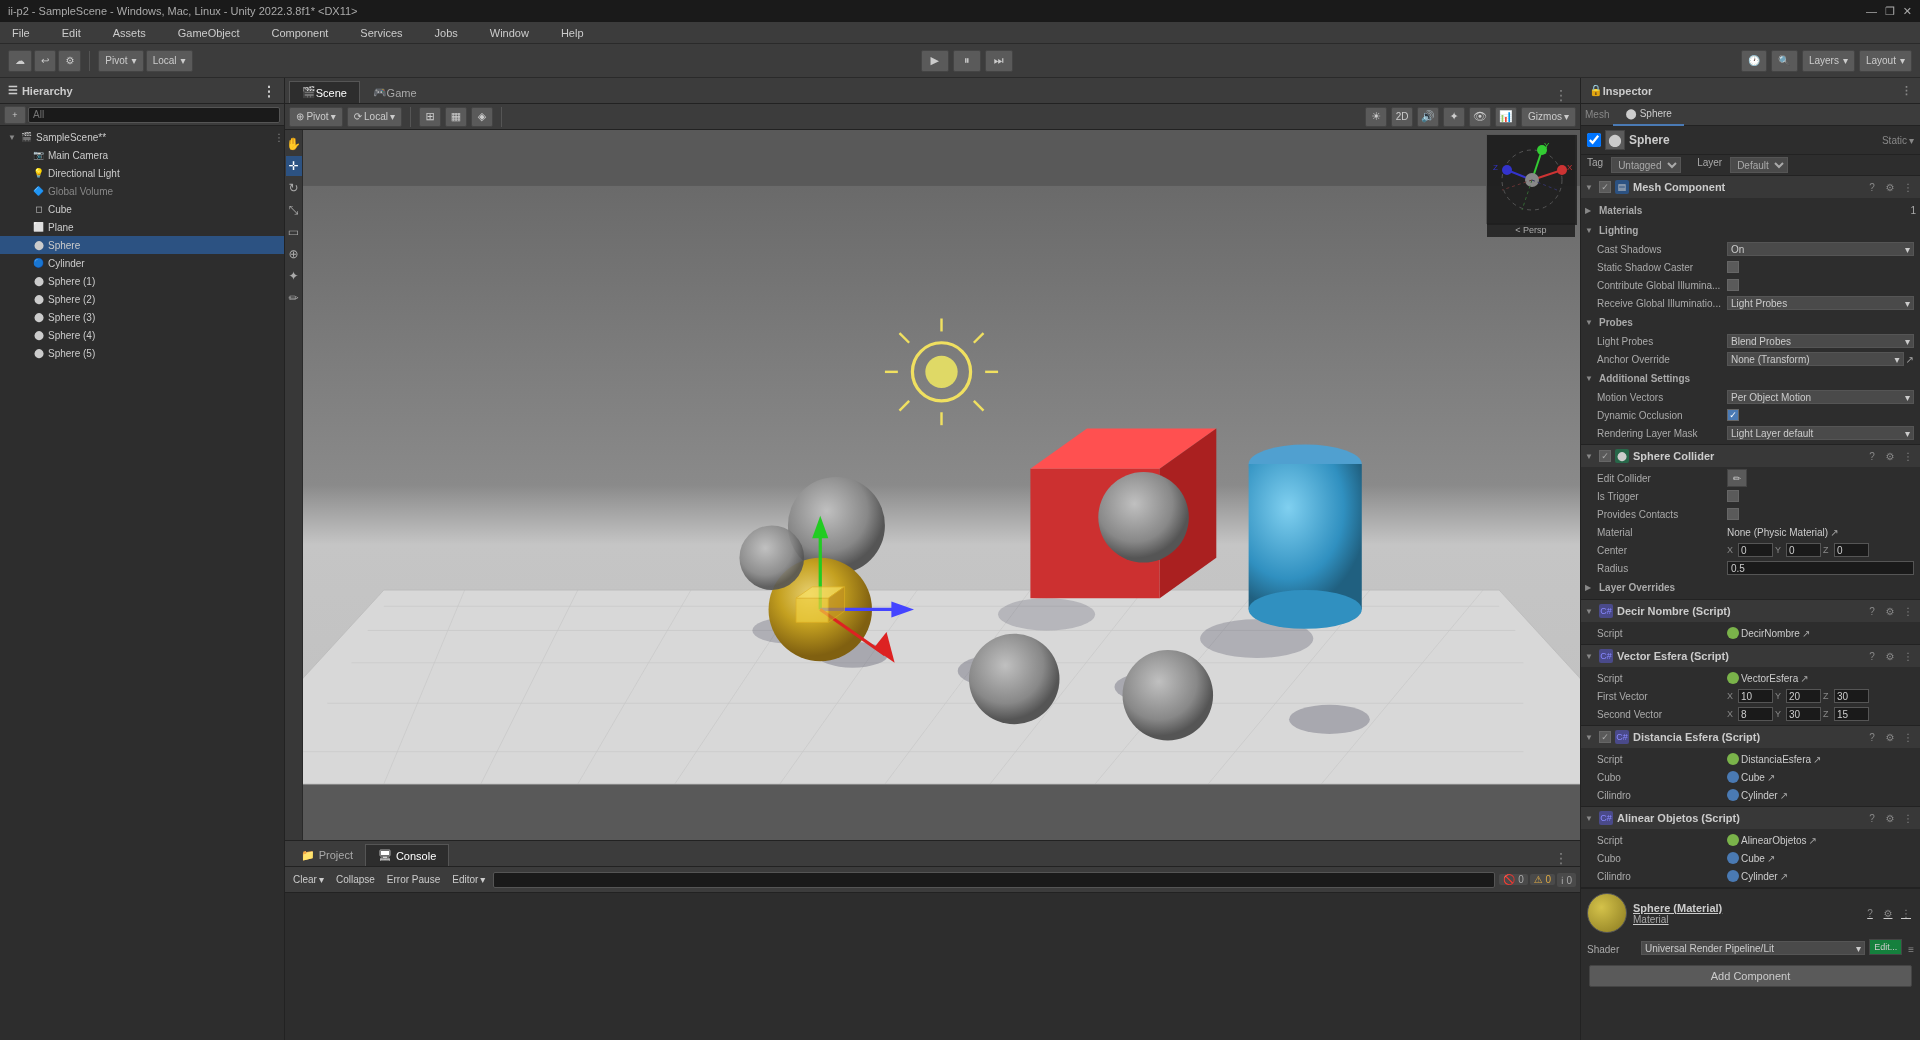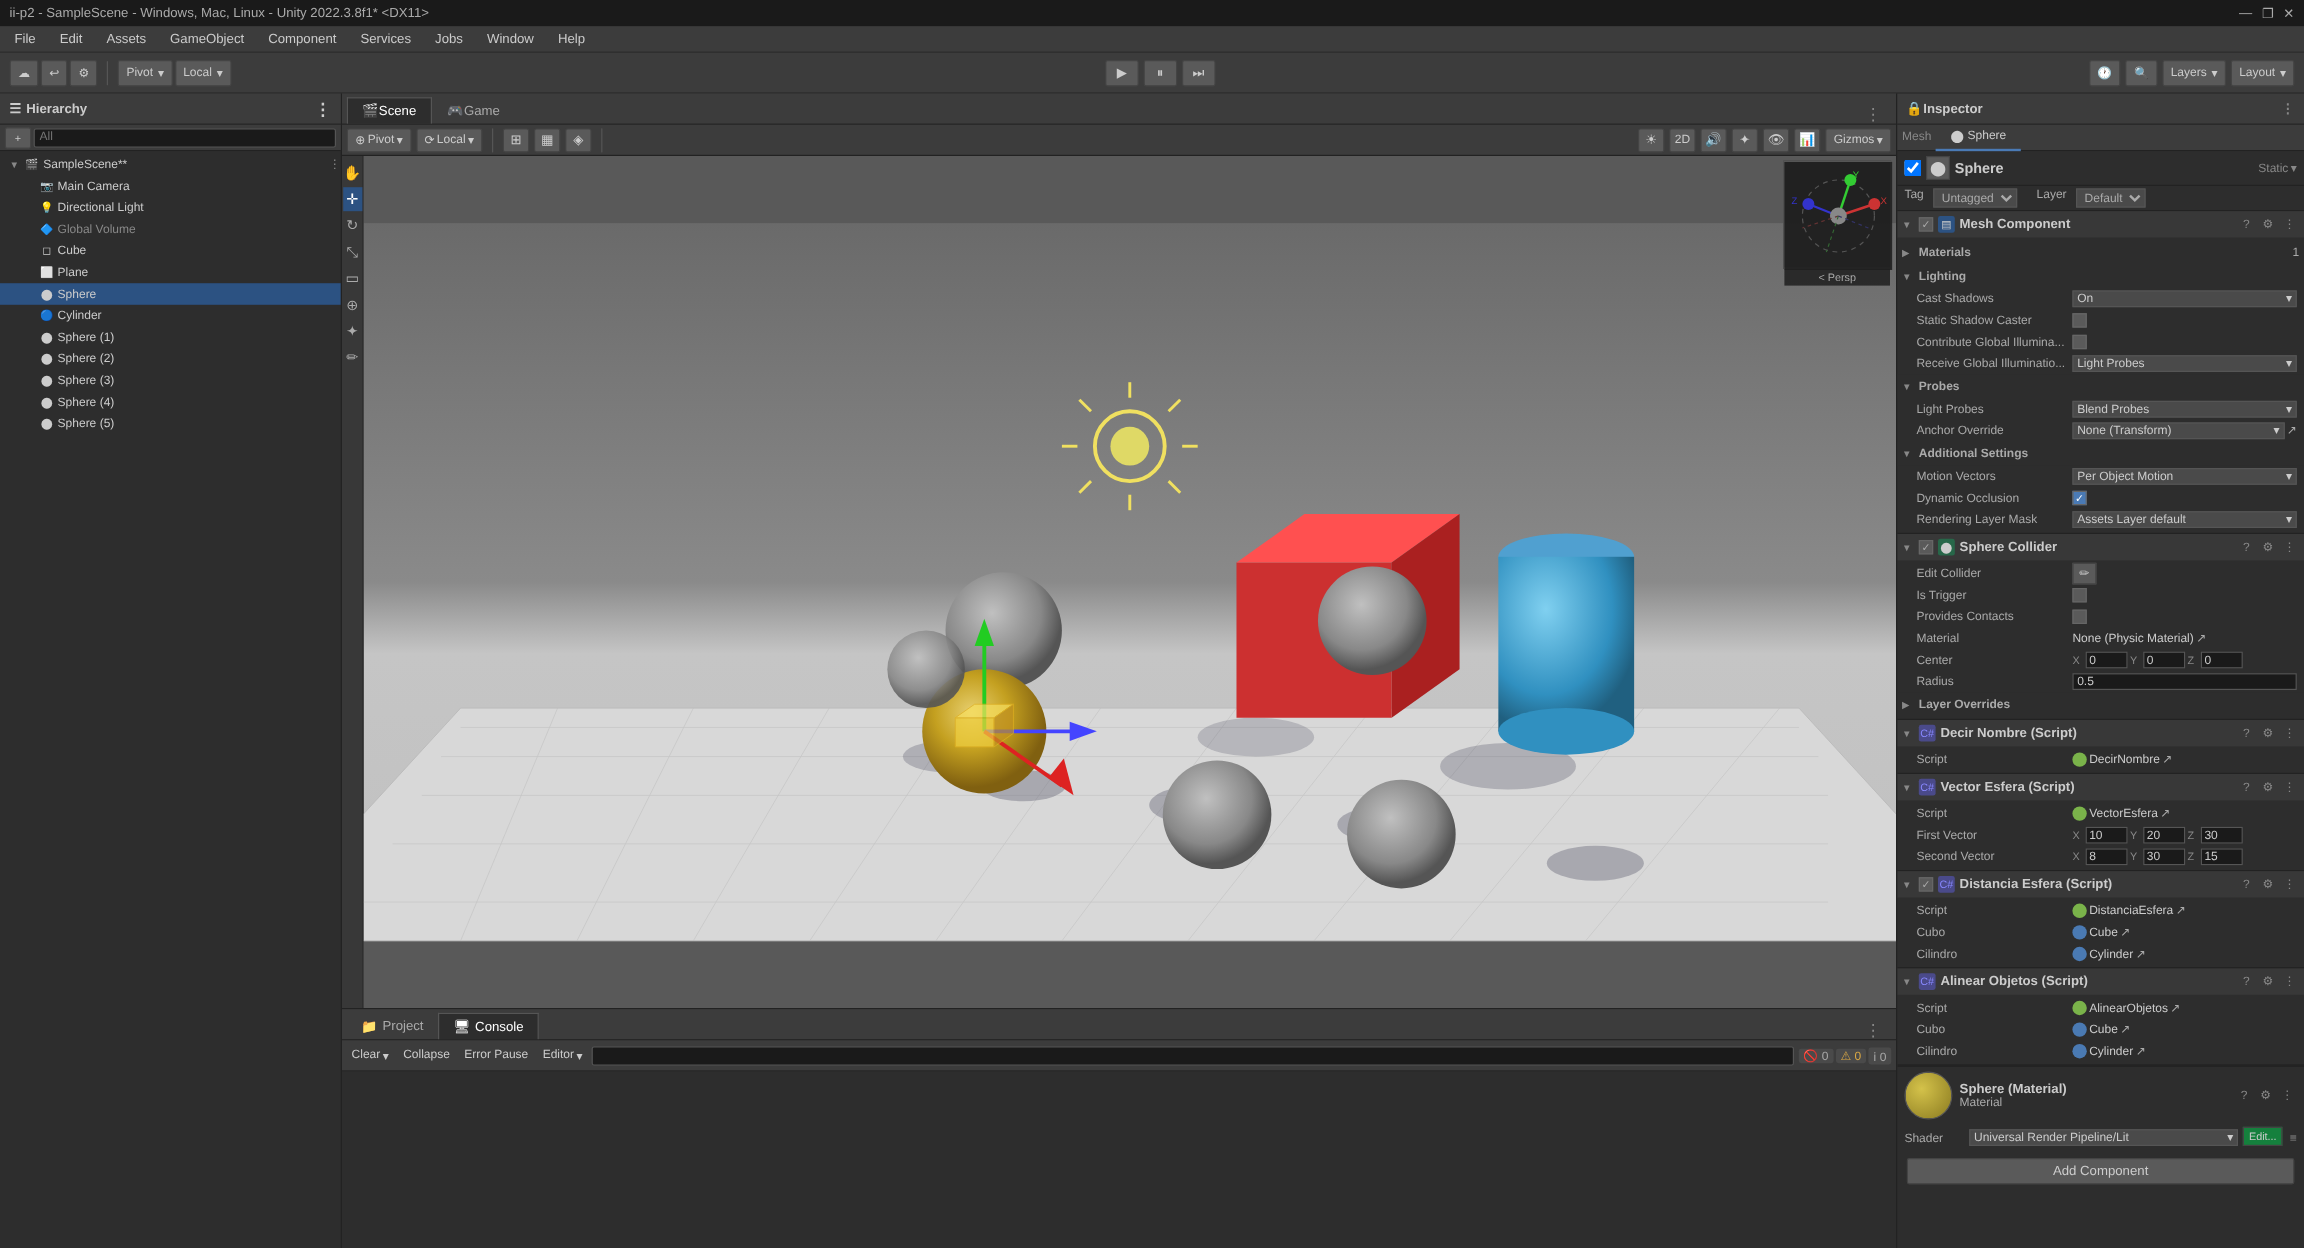--- a/index.html
+++ b/index.html
@@ -4,21 +4,21 @@
   <style>
     * { margin: 0; padding: 0; box-sizing: border-box; }
     body { width: 1920px; height: 1040px; background: #3c3c3c; font-family: 'Segoe UI', Arial, sans-serif; font-size: 11px; color: #ccc; overflow: hidden; }
 
     
     #titlebar { height: 22px; background: #1a1a1a; display: flex; align-items: center; padding: 0 8px; color: #aaa; font-size: 11px; justify-content: space-between; }
     #titlebar-controls { display: flex; gap: 8px; }
     #titlebar-controls span { cursor: pointer; color: #aaa; }
 
     
-    #menubar { height: 22px; background: #3c3c3c; display: flex; align-items: center; padding: 0 4px; border-bottom: 1px solid #2a2a2a; gap: 4px; }
+    #menubar { height: 22px; background: #3c3c3c; display: flex; align-items: center; padding: 0 4px; border-bottom: 1px solid #2a2a2a; gap: 16px; }
     .menu-item { padding: 2px 8px; cursor: pointer; color: #ccc; font-size: 11px; }
 
     
     #toolbar { height: 34px; background: #3c3c3c; display: flex; align-items: center; padding: 0 8px; border-bottom: 1px solid #2a2a2a; gap: 4px; }
     .toolbar-group { display: flex; align-items: center; gap: 2px; }
     .toolbar-btn { height: 22px; min-width: 22px; background: #5a5a5a; border: 1px solid #444; color: #ccc; font-size: 10px; cursor: pointer; display: flex; align-items: center; justify-content: center; padding: 0 6px; border-radius: 2px; }
     .toolbar-sep { width: 1px; height: 20px; background: #555; margin: 0 4px; }
     .toolbar-center { flex: 1; display: flex; align-items: center; justify-content: center; gap: 4px; }
     .play-btn { width: 28px; height: 22px; background: #5a5a5a; border: 1px solid #444; color: #ccc; cursor: pointer; display: flex; align-items: center; justify-content: center; border-radius: 2px; }
     .toolbar-right { display: flex; align-items: center; gap: 4px; }
@@ -121,21 +121,21 @@
 
     
     .obj-ref { display: flex; align-items: center; gap: 2px; }
     .obj-ref-circle { width: 12px; height: 12px; border-radius: 50%; background: #7ab34a; flex-shrink: 0; }
     .obj-ref-circle.blue { background: #4a7ab3; }
 
     
     #add-component-btn { margin: 8px; height: 22px; background: #5a5a5a; border: 1px solid #444; color: #ccc; font-size: 11px; cursor: pointer; display: flex; align-items: center; justify-content: center; border-radius: 2px; }
 
     
-    .material-header { display: flex; align-items: center; padding: 4px 6px; gap: 6px; border-top: 1px solid #222; }
+    .material-header { display: flex; align-items: center; padding: 4px 6px; gap: 6px; border-top: 1px solid #222; text-decoration: underline; }
     .material-preview { width: 40px; height: 40px; border-radius: 50%; background: radial-gradient(circle at 35% 35%, #d4c24a, #8a7a20); border: 1px solid #555; flex-shrink: 0; }
     .material-name { font-size: 11px; color: #ccc; font-weight: bold; }
     .material-sub { font-size: 10px; color: #aaa; }
     .material-shader-row { display: flex; align-items: flex-end; padding: 2px 6px; gap: 4px; }
     .material-edit-btn { height: 16px; background: #15803d; border: 1px solid #444; color: #ccc; font-size: 9px; cursor: pointer; padding: 0 4px; }
 
     
     #tools-panel { width: 18px; background: #383838; border-right: 1px solid #2a2a2a; display: flex; flex-direction: column; align-items: center; padding: 4px 0; gap: 2px; }
     .tool-btn { width: 16px; height: 20px; background: transparent; border: none; color: #aaa; cursor: pointer; display: flex; align-items: center; justify-content: center; font-size: 12px; }
     .tool-btn.active { color: #fff; background: #2c5282; }
@@ -665,21 +665,21 @@
           <div class="prop-row">
             <span class="prop-label">Dynamic Occlusion</span>
             <div class="prop-value">
               <div class="prop-checkbox checked"></div>
             </div>
           </div>
           <div class="prop-row">
             <span class="prop-label">Rendering Layer Mask</span>
             <div class="prop-value">
               <div class="prop-dropdown">
-                <span>Assets Layer default</span>
+                <span>Light Layer default</span>
                 <span>▾</span>
               </div>
             </div>
           </div>
         </div>
       </div>
 
       <div class="component">
         <div class="component-header">
           <span class="comp-arrow">▼</span>

